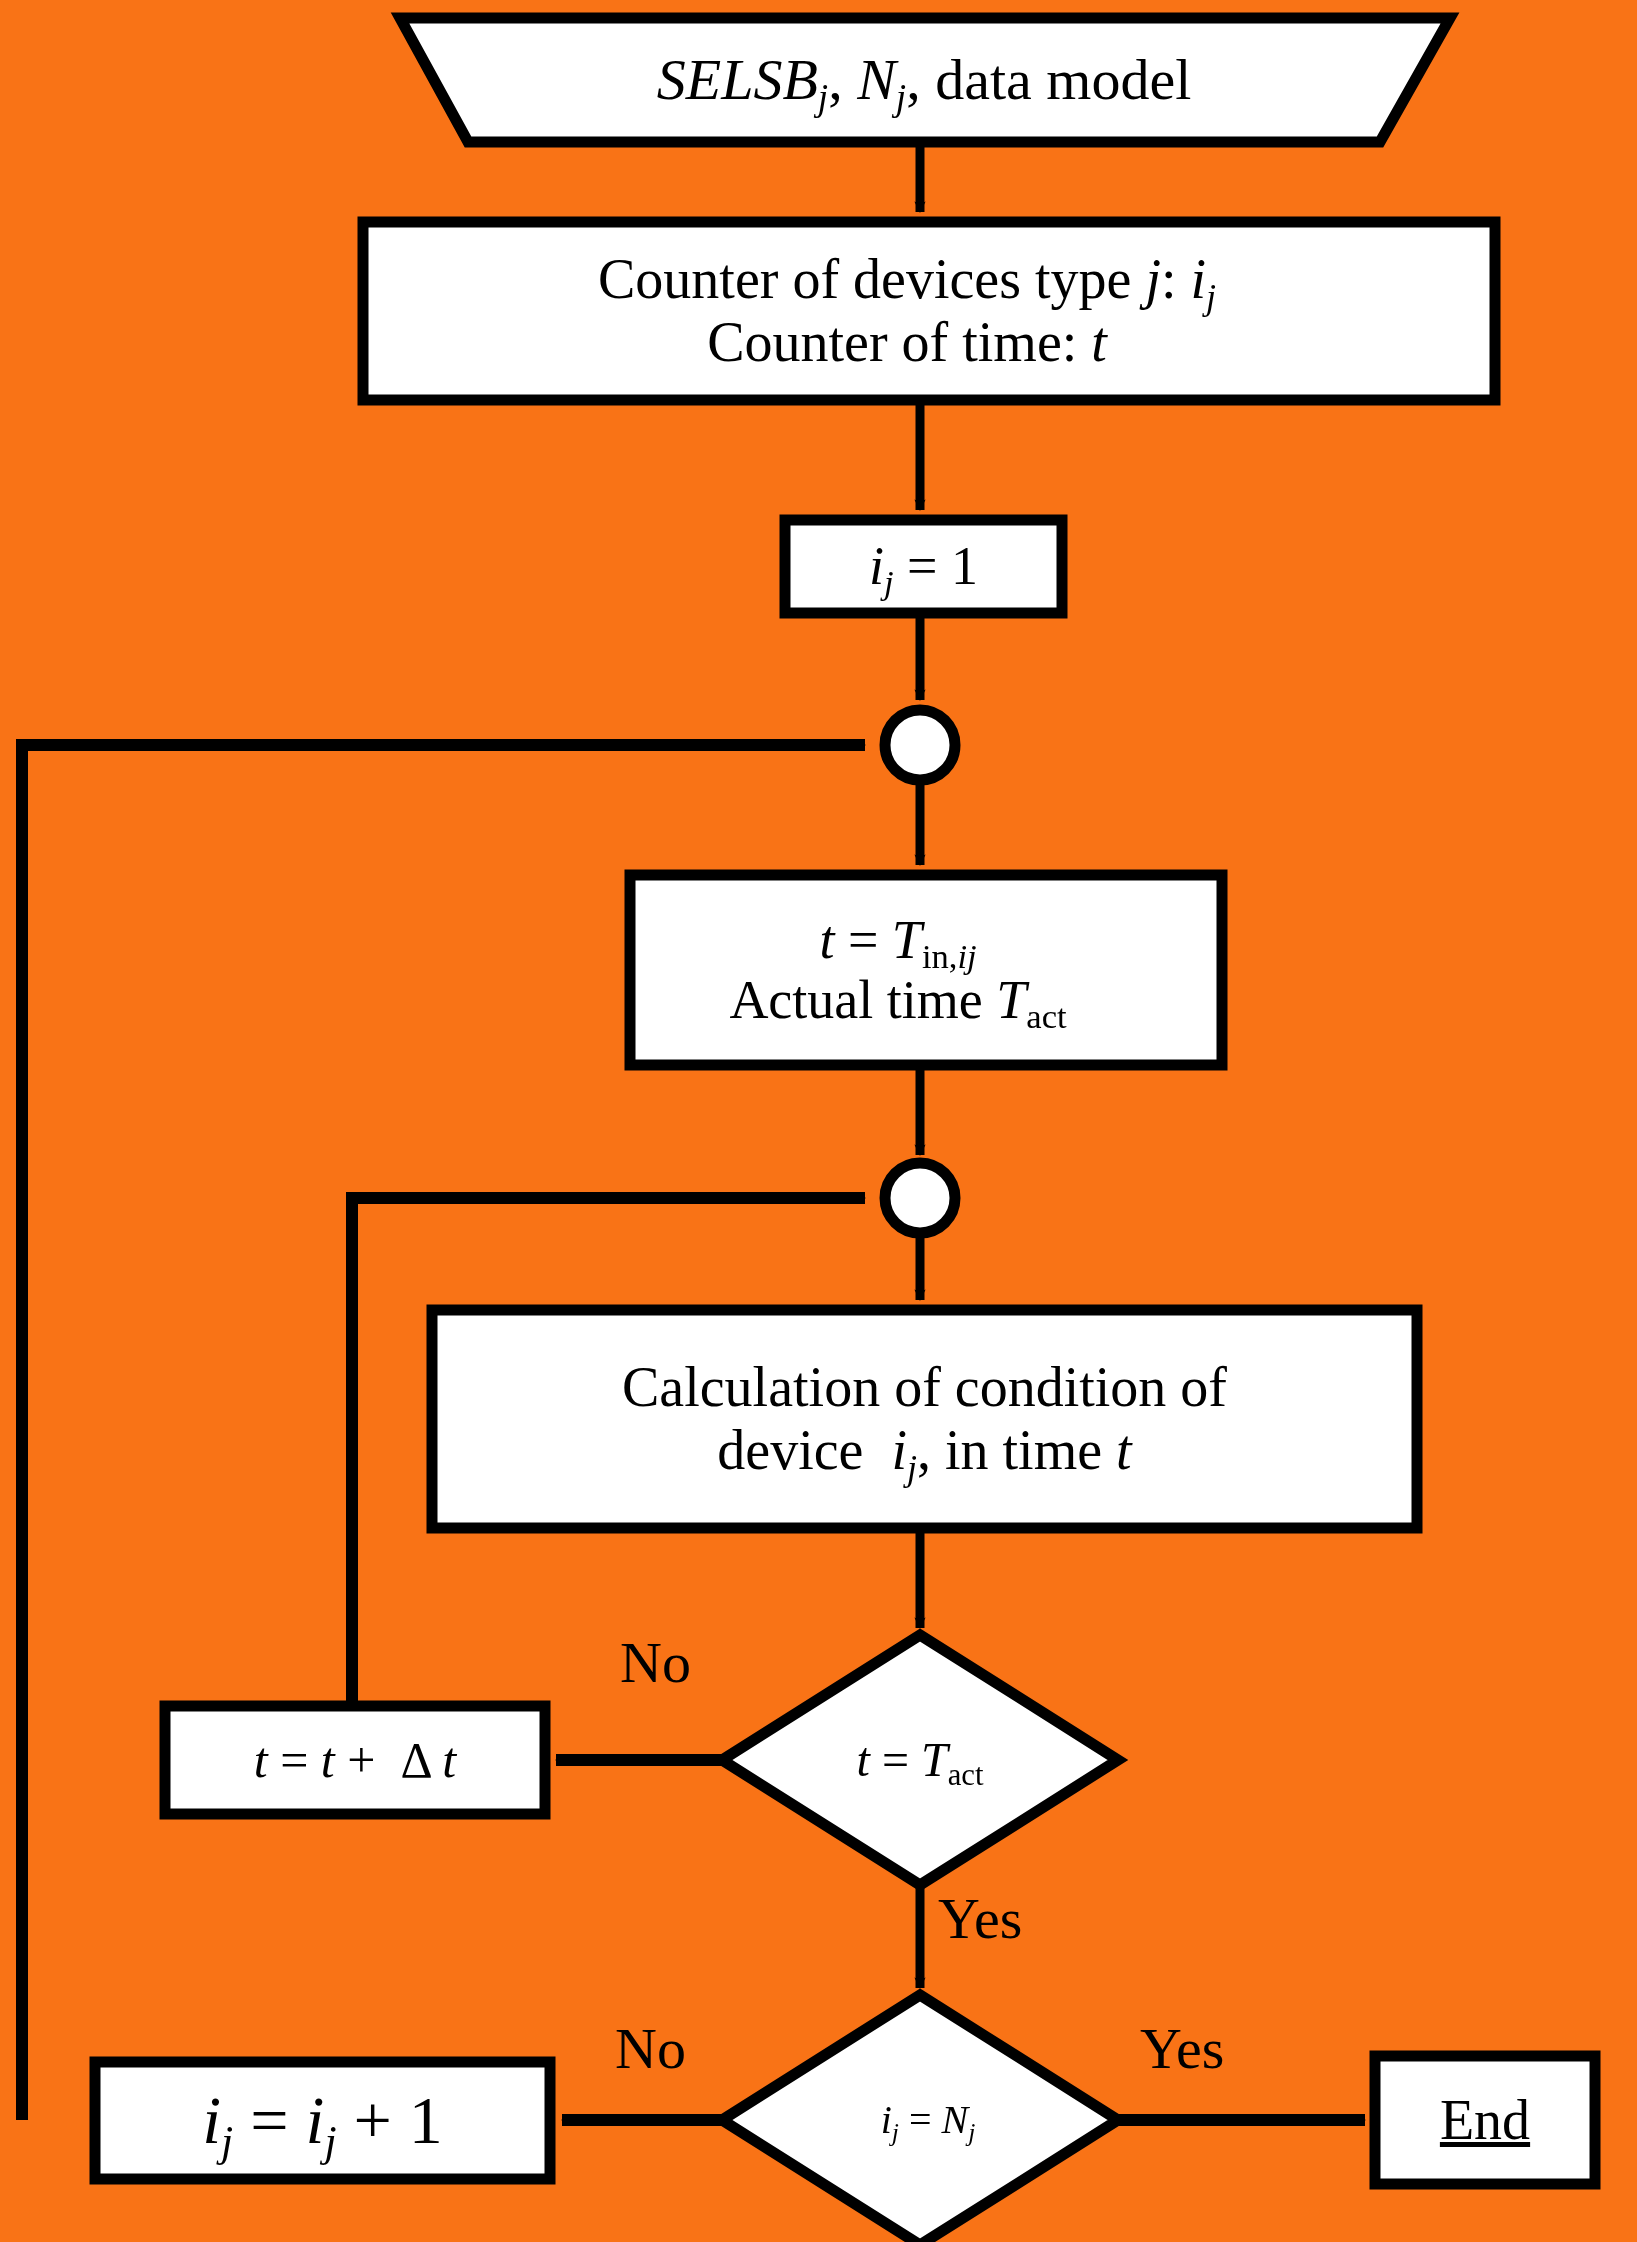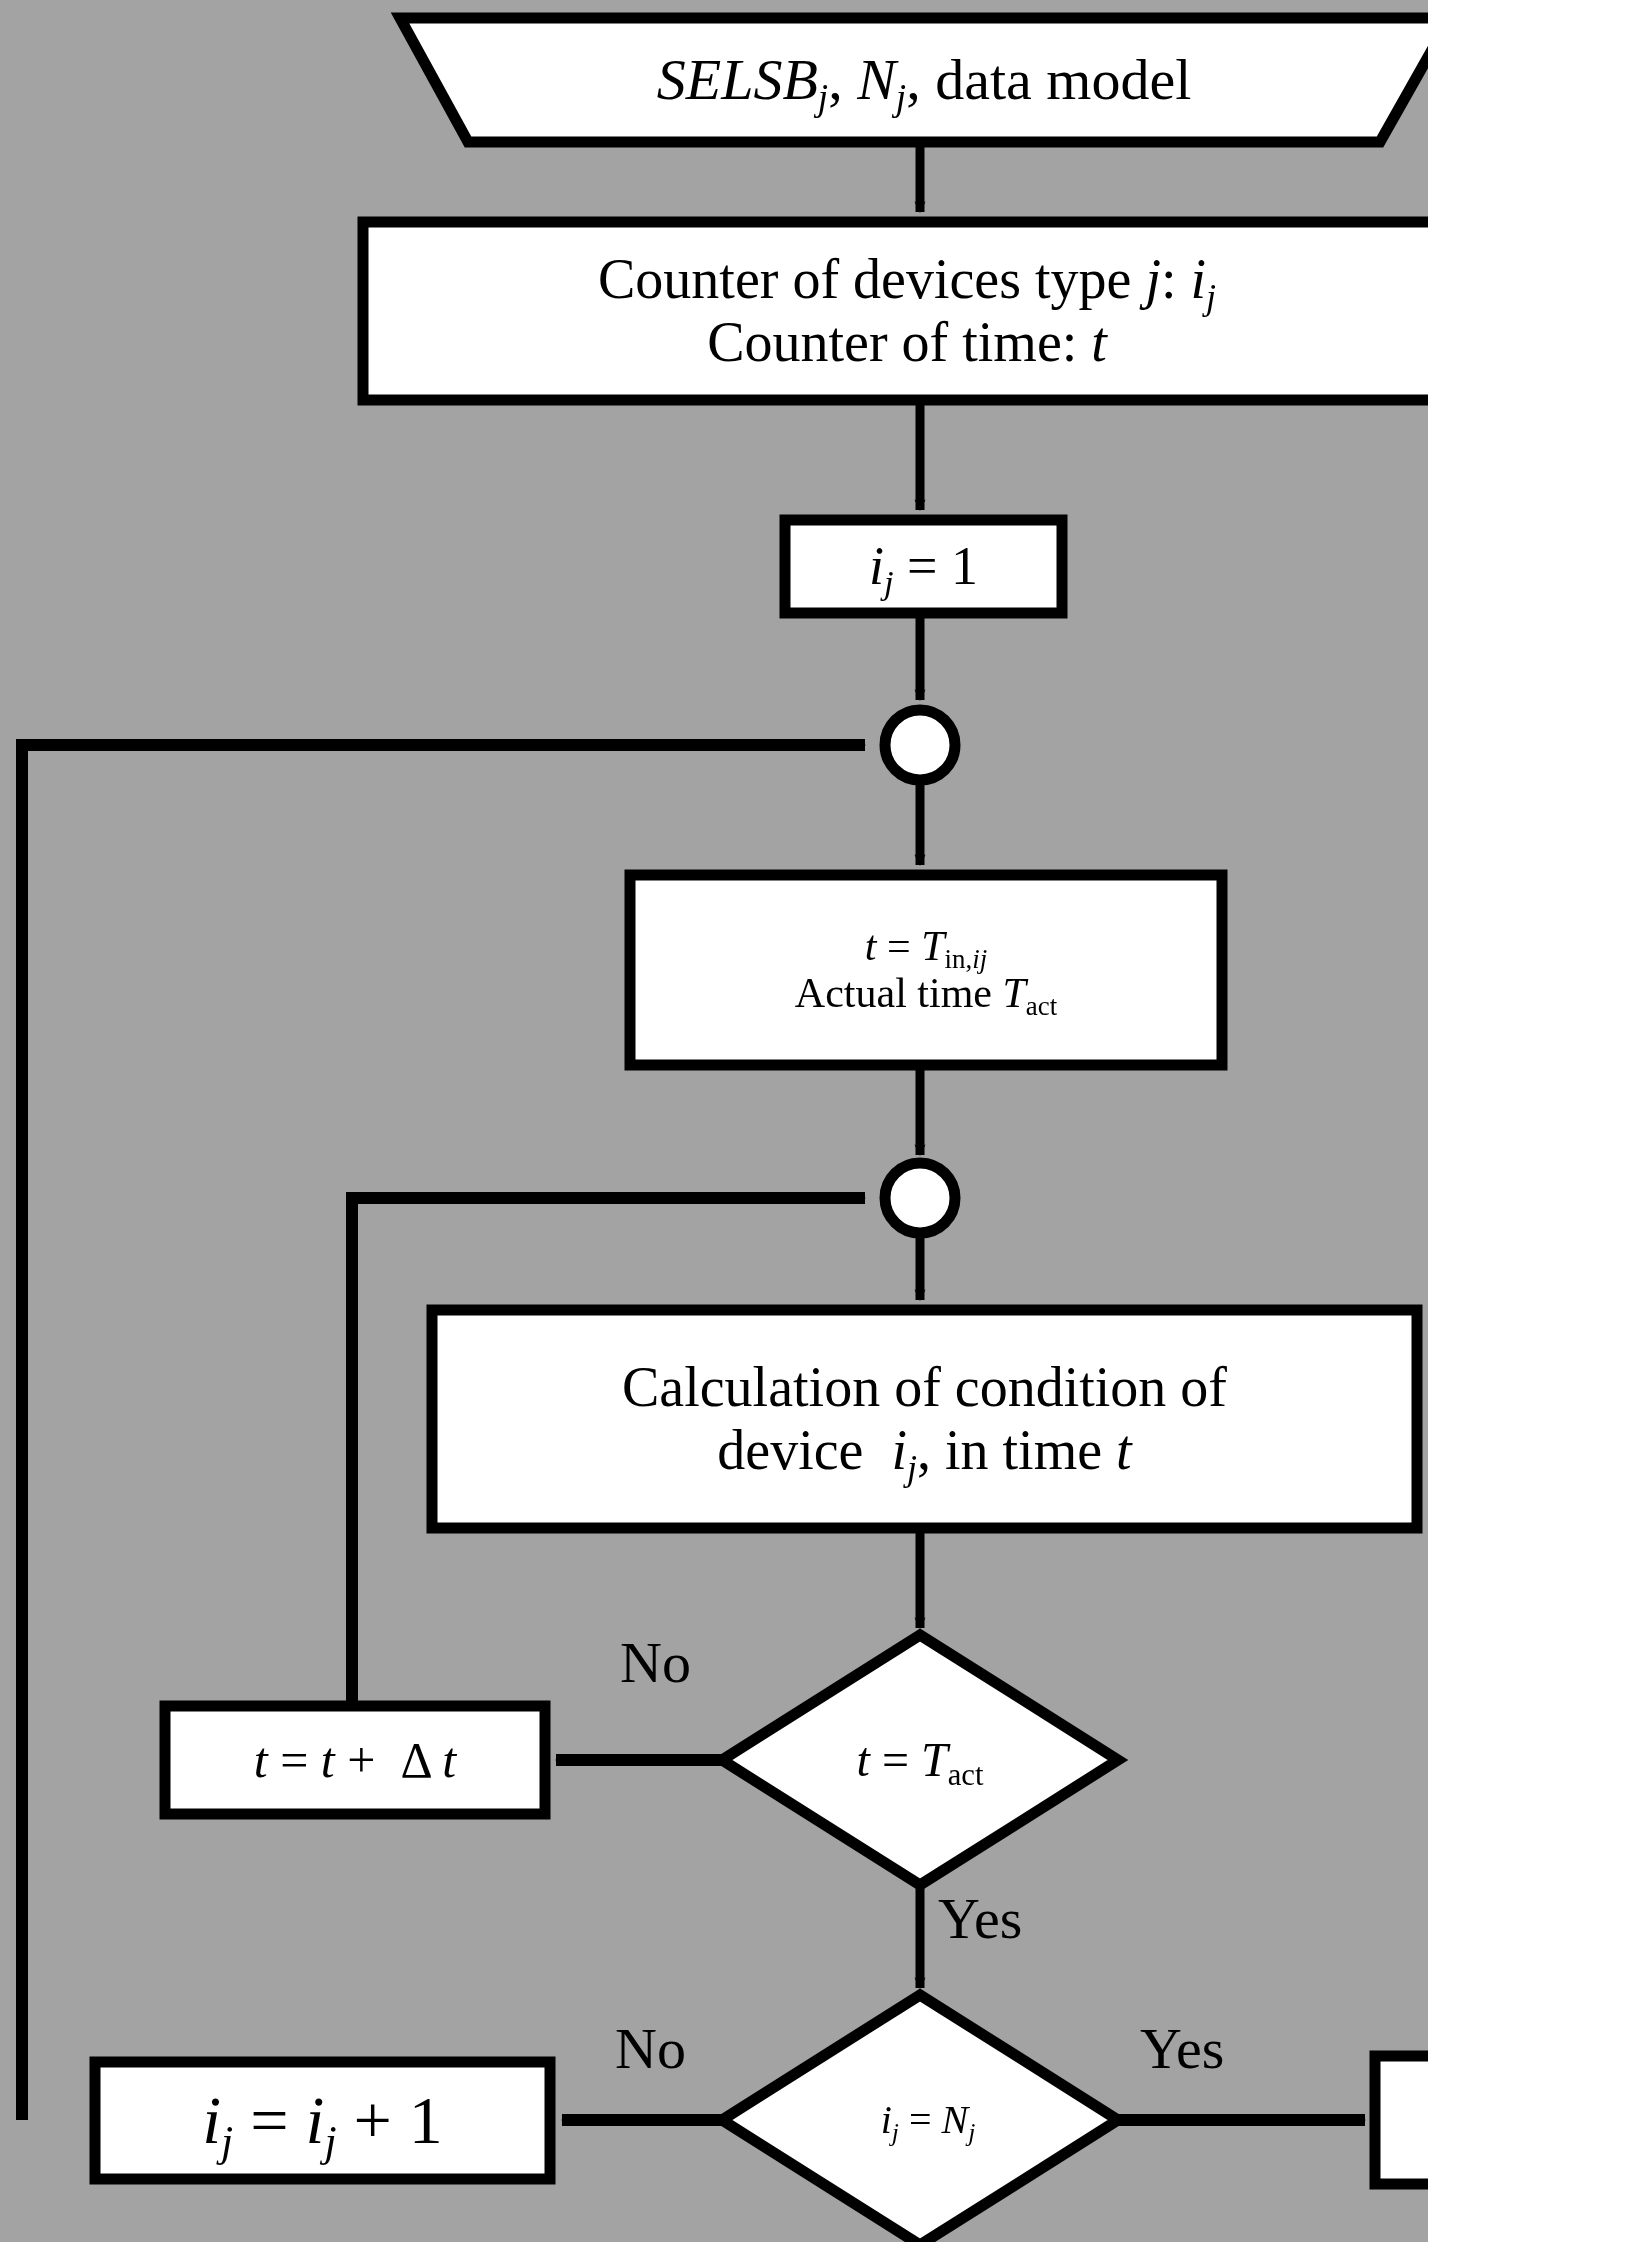--- a/index.html
+++ b/index.html
@@ -2,23 +2,23 @@
 <html><head>
 <meta charset="utf-8">
 <style>
   html, body {
     margin: 0;
     padding: 0;
     background: #ffffff;
   }
   #canvas {
     position: relative;
-    width: 1428px;
+    width: 1637px;
     height: 2242px;
-    background: #a3a3a3;
+    background: #f97316;
     overflow: hidden;
     font-family: "Liberation Serif", "DejaVu Serif", serif;
     color: #000000;
   }
   #flow-svg {
     position: absolute;
     left: 0;
     top: 0;
     width: 1637px;
     height: 2242px;
@@ -121,21 +121,21 @@
 
   <div class="node-label" style="left:341px; top:222px; width:1132px; height:178px; font-size:56px;">
     <span>Counter of devices type <span class="it">j</span>: <span class="it">i</span><sub class="sub-i">j</sub></span>
     <span>Counter of time: <span class="it">t</span></span>
   </div>
 
   <div class="node-label" style="left:785px; top:520px; width:277px; height:93px; font-size:54px;">
     <span><span class="it">i</span><sub class="sub-i">j</sub> = 1</span>
   </div>
 
-  <div class="node-label" style="left:630px; top:875px; width:592px; height:190px; font-size:42px;">
+  <div class="node-label" style="left:602px; top:875px; width:592px; height:190px; font-size:54px;">
     <span><span class="it">t</span> = <span class="it">T</span><sub class="sub-r">in,<span class="sub-i">ij</span></sub></span>
     <span>Actual time <span class="it">T</span><sub class="sub-r">act</sub></span>
   </div>
 
   <div class="node-label" style="left:432px; top:1310px; width:985px; height:218px; font-size:56px;">
     <span>Calculation of condition of</span>
     <span>device&nbsp; <span class="it">i</span><sub class="sub-i">j</sub>, in time <span class="it">t</span></span>
   </div>
 
   <div class="node-label" style="left:760px; top:1715px; width:320px; height:90px; font-size:48px;">

